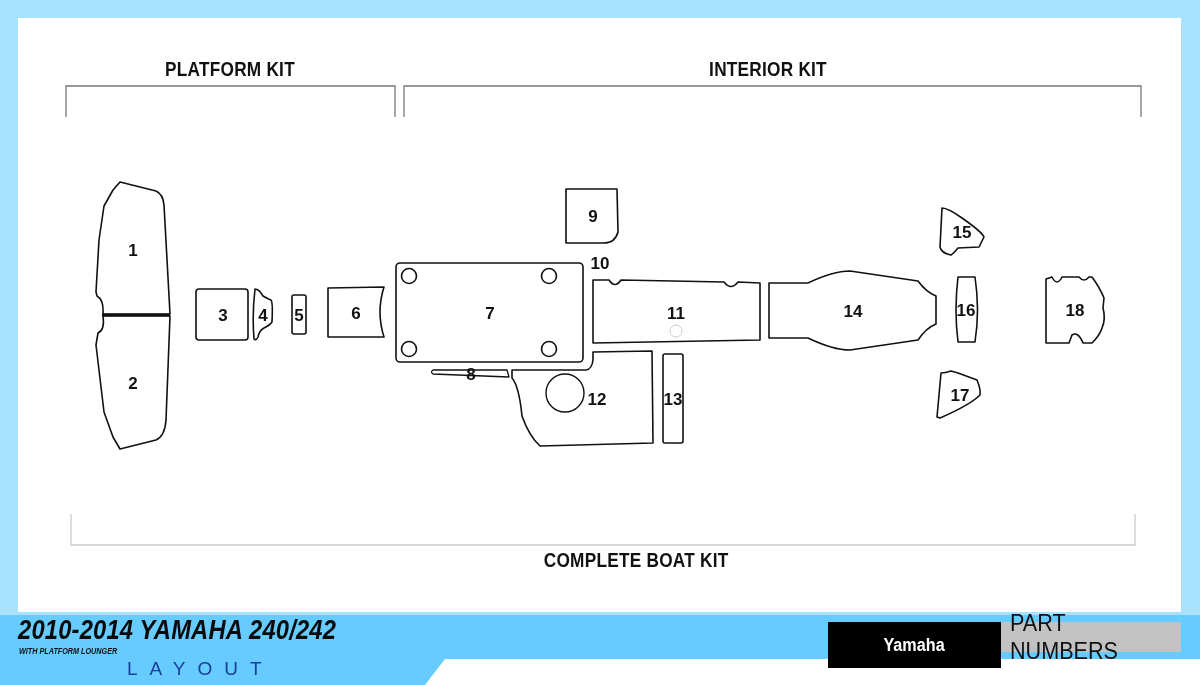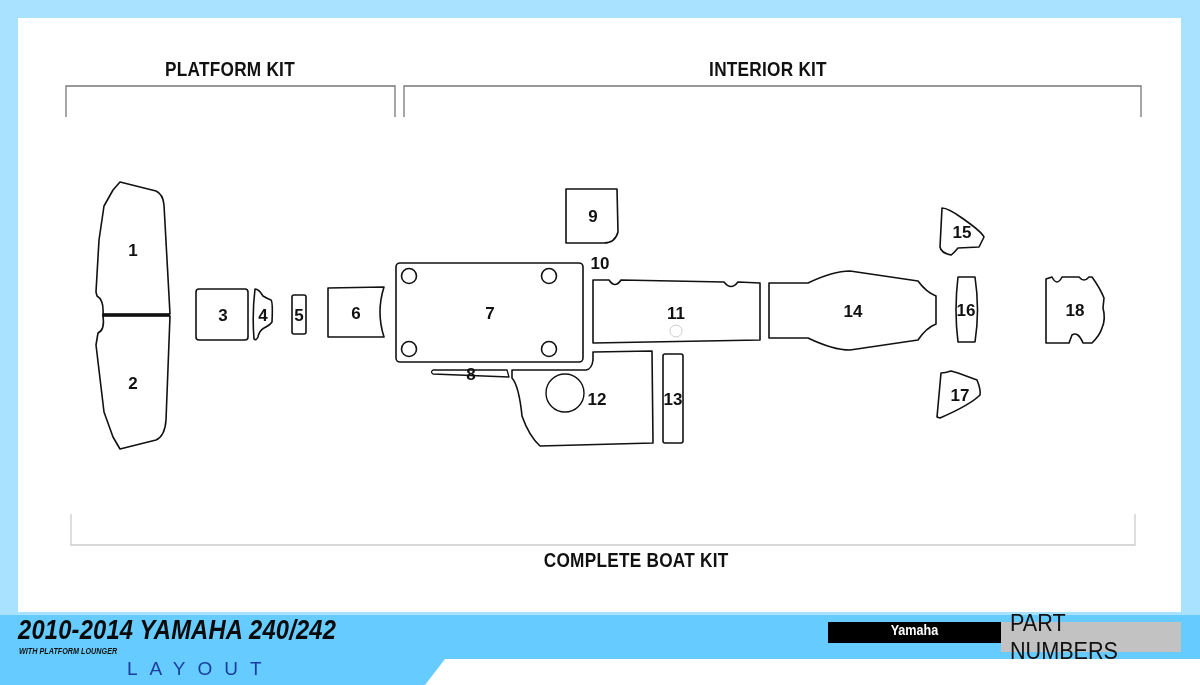--- a/index.html
+++ b/index.html
@@ -34,23 +34,23 @@
   .footer-sub {
     position: absolute; left: 19px; top: 646px; font-style: italic; font-weight: bold;
     font-size: 8.5px; color: #111; white-space: nowrap;
     transform: scaleX(0.85); transform-origin: left center;
   }
   .footer-layout {
     position: absolute; left: 127px; top: 658px; font-size: 19px;
     color: #1a3d9e; letter-spacing: 12px; white-space: nowrap;
   }
   .brand-box {
-    position: absolute; left: 828px; top: 622px; width: 173px; height: 21px;
-    background: #000; color: #fff; font-weight: bold; font-size: 14px;
-    display: flex; align-items: flex-start; justify-content: center;
+    position: absolute; left: 828px; top: 622px; width: 173px; height: 46px;
+    background: #000; color: #fff; font-weight: bold; font-size: 18px;
+    display: flex; align-items: center; justify-content: center;
   }
   .parts-box {
     position: absolute; left: 1001px; top: 622px; width: 180px; height: 30px;
     background: #c2c2c2; color: #111; font-weight: normal; font-size: 24px;
     display: flex; align-items: center; justify-content: center;
   }
   .parts-box span, .brand-box span { display: inline-block; transform: scaleX(0.9); }
 </style>
 </head>
 <body>

